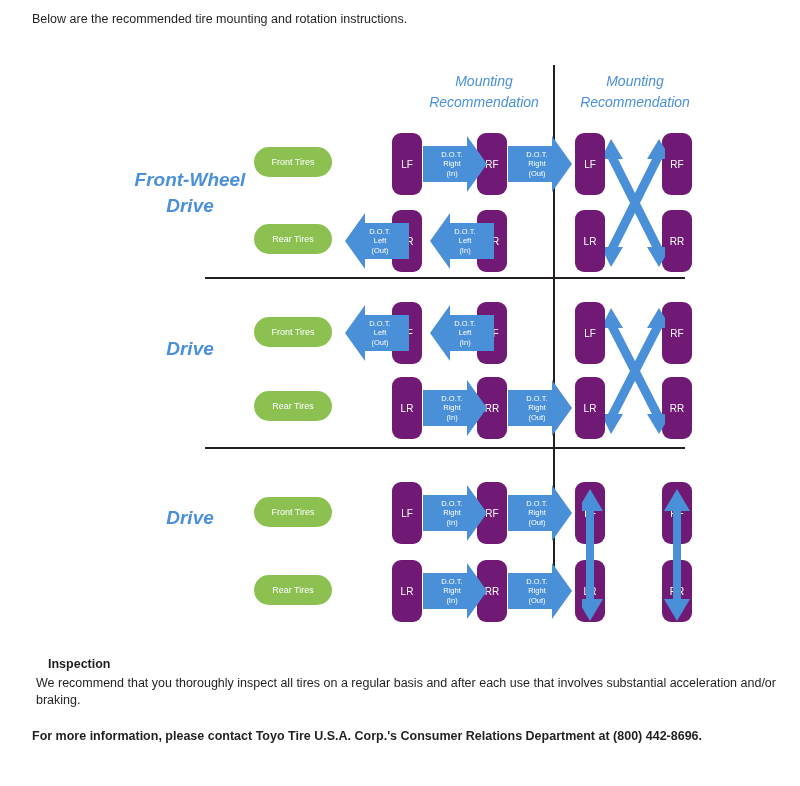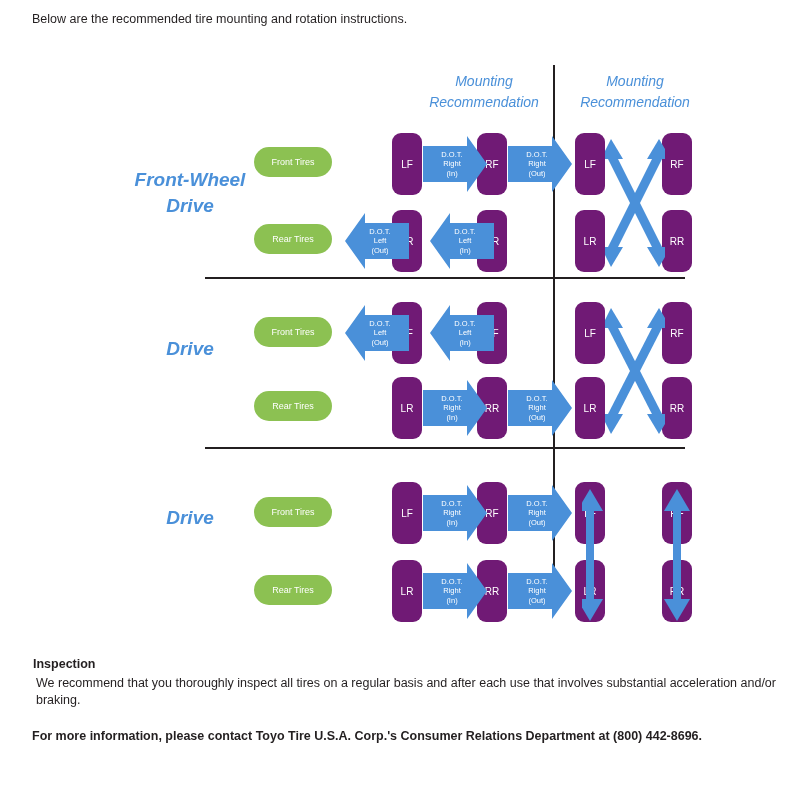--- a/index.html
+++ b/index.html
@@ -137,21 +137,21 @@
 
   
   .footer {
     position: absolute;
     left: 32px;
     width: 748px;
   }
   .footer .h {
     font-size: 12.5px;
     font-weight: bold;
-    margin: 0 0 1px 1px;
+    margin: 0 0 1px 16px;
   }
   .footer .p {
     font-size: 12.5px;
     text-align: justify;
     margin: 4px;
     line-height: 1.35;
   }
   .footer .contact {
     font-size: 12.5px;
     font-weight: bold;

